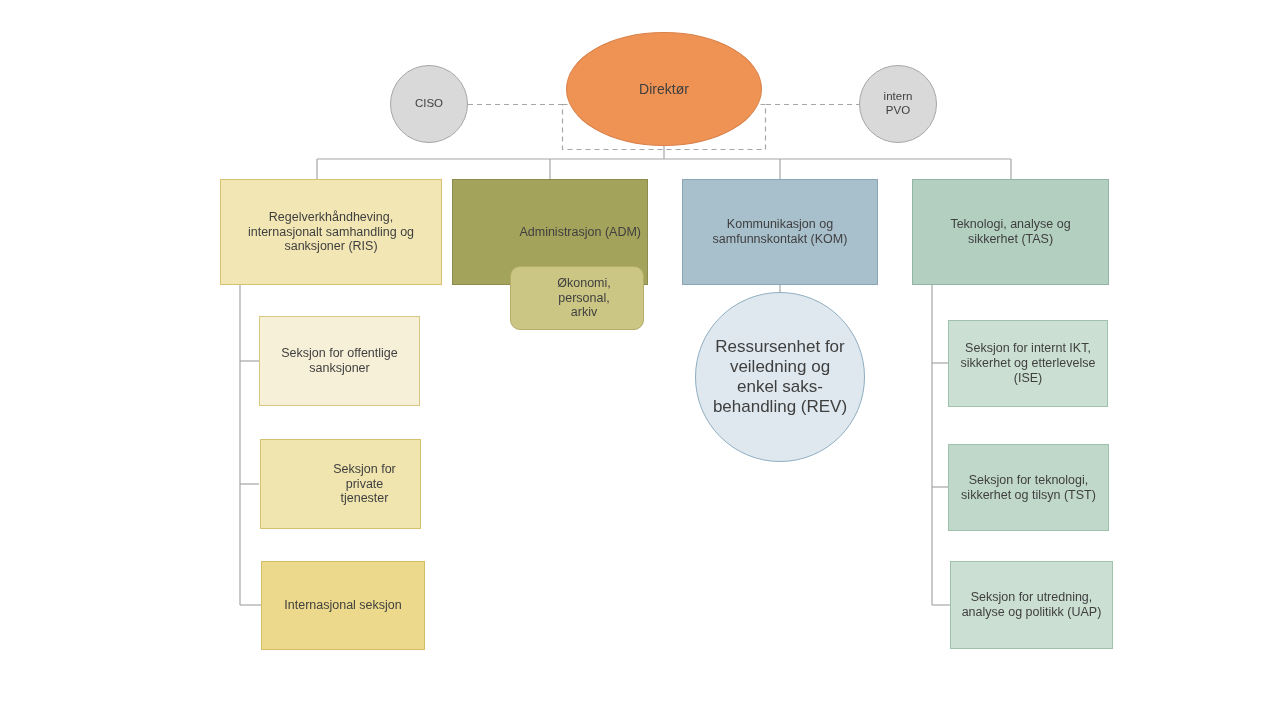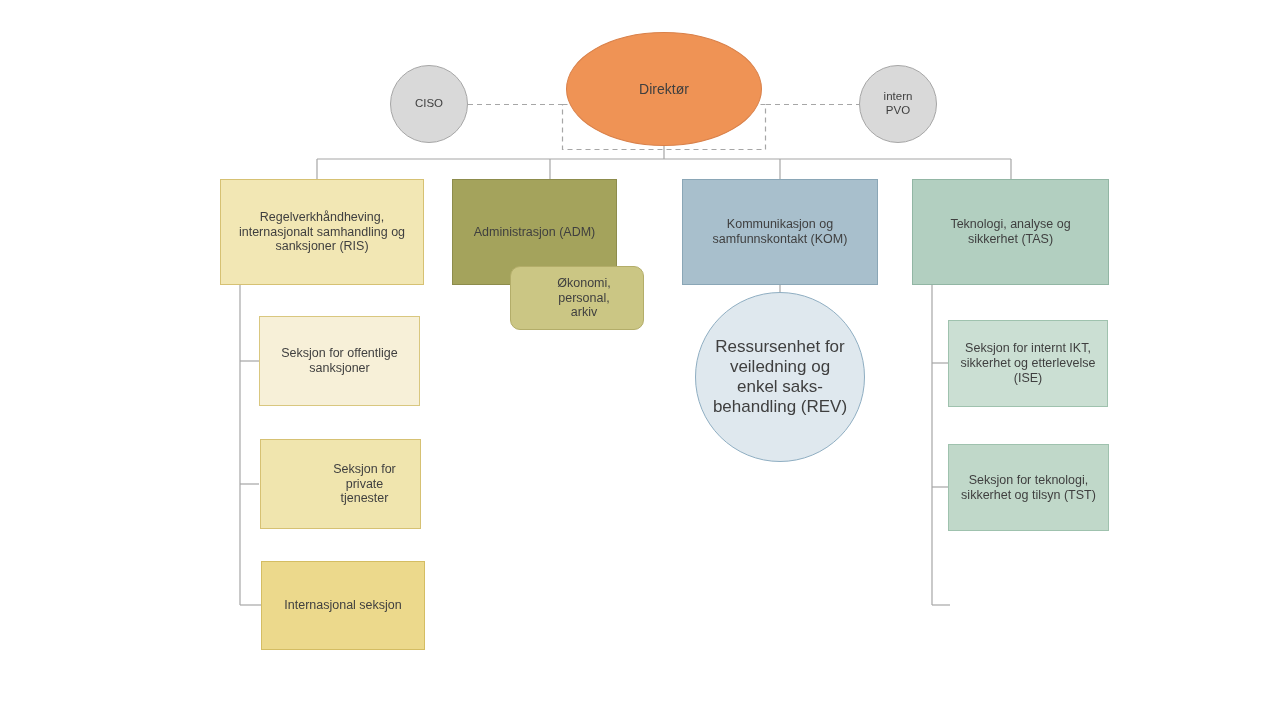--- a/index.html
+++ b/index.html
@@ -143,27 +143,27 @@
 
   <div class="node circle-small" style="left:390px; top:65px;">
     <span class="label">CISO</span>
   </div>
 
   <div class="node circle-small" style="left:859px; top:65px;">
     <span class="label">intern
 PVO</span>
   </div>
 
-  <div class="node rect dep-ris" style="left:220px; top:179px; width:204px; height:106px;">
+  <div class="node rect dep-ris" style="left:220px; top:179px; width:222px; height:106px;">
     <span class="label">Regelverkhåndheving,
 internasjonalt samhandling og
 sanksjoner (RIS)</span>
   </div>
 
-  <div class="node rect dep-adm" style="left:452px; top:179px; width:165px; height:106px;">
+  <div class="node rect dep-adm" style="left:452px; top:179px; width:196px; height:106px;text-align:right;">
     <span class="label">Administrasjon (ADM)</span>
   </div>
 
   <div class="node rect dep-kom" style="left:682px; top:179px; width:196px; height:106px;">
     <span class="label">Kommunikasjon og
 samfunnskontakt (KOM)</span>
   </div>
 
   <div class="node rect dep-tas" style="left:912px; top:179px; width:197px; height:106px;">
     <span class="label">Teknologi, analyse og
@@ -200,14 +200,18 @@
     <span class="label">Seksjon for internt IKT,
 sikkerhet og etterlevelse
 (ISE)</span>
   </div>
 
   <div class="node rect sec-tst" style="left:948px; top:444px; width:161px; height:87px;">
     <span class="label">Seksjon for teknologi,
 sikkerhet og tilsyn (TST)</span>
   </div>
 
+  <div class="node rect sec-uap" style="left:950px; top:561px; width:163px; height:88px;">
+    <span class="label">Seksjon for utredning,
+analyse og politikk (UAP)</span>
+  </div>
 
 </div>
 
 </body></html>

